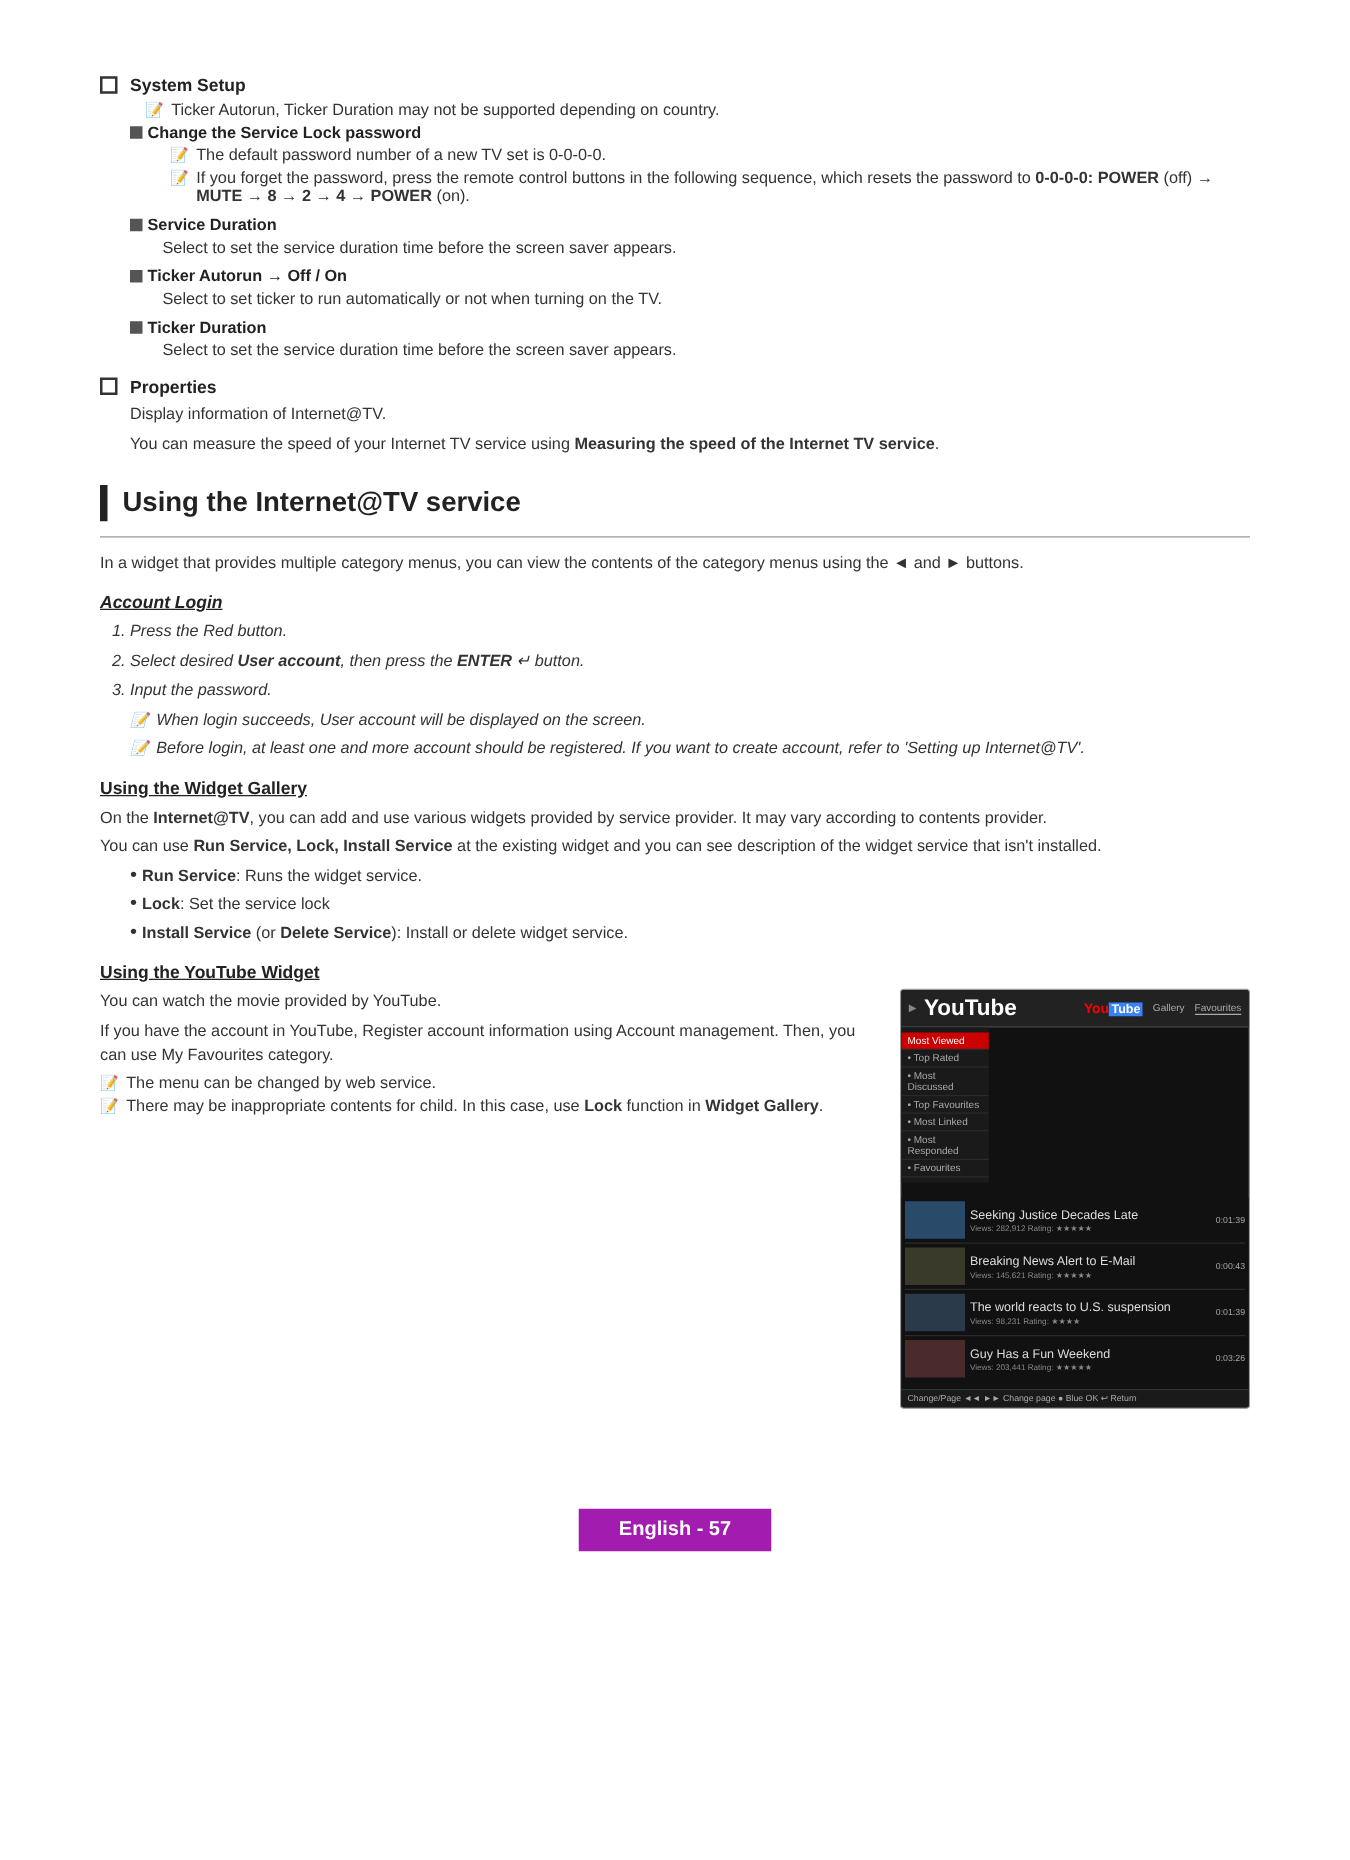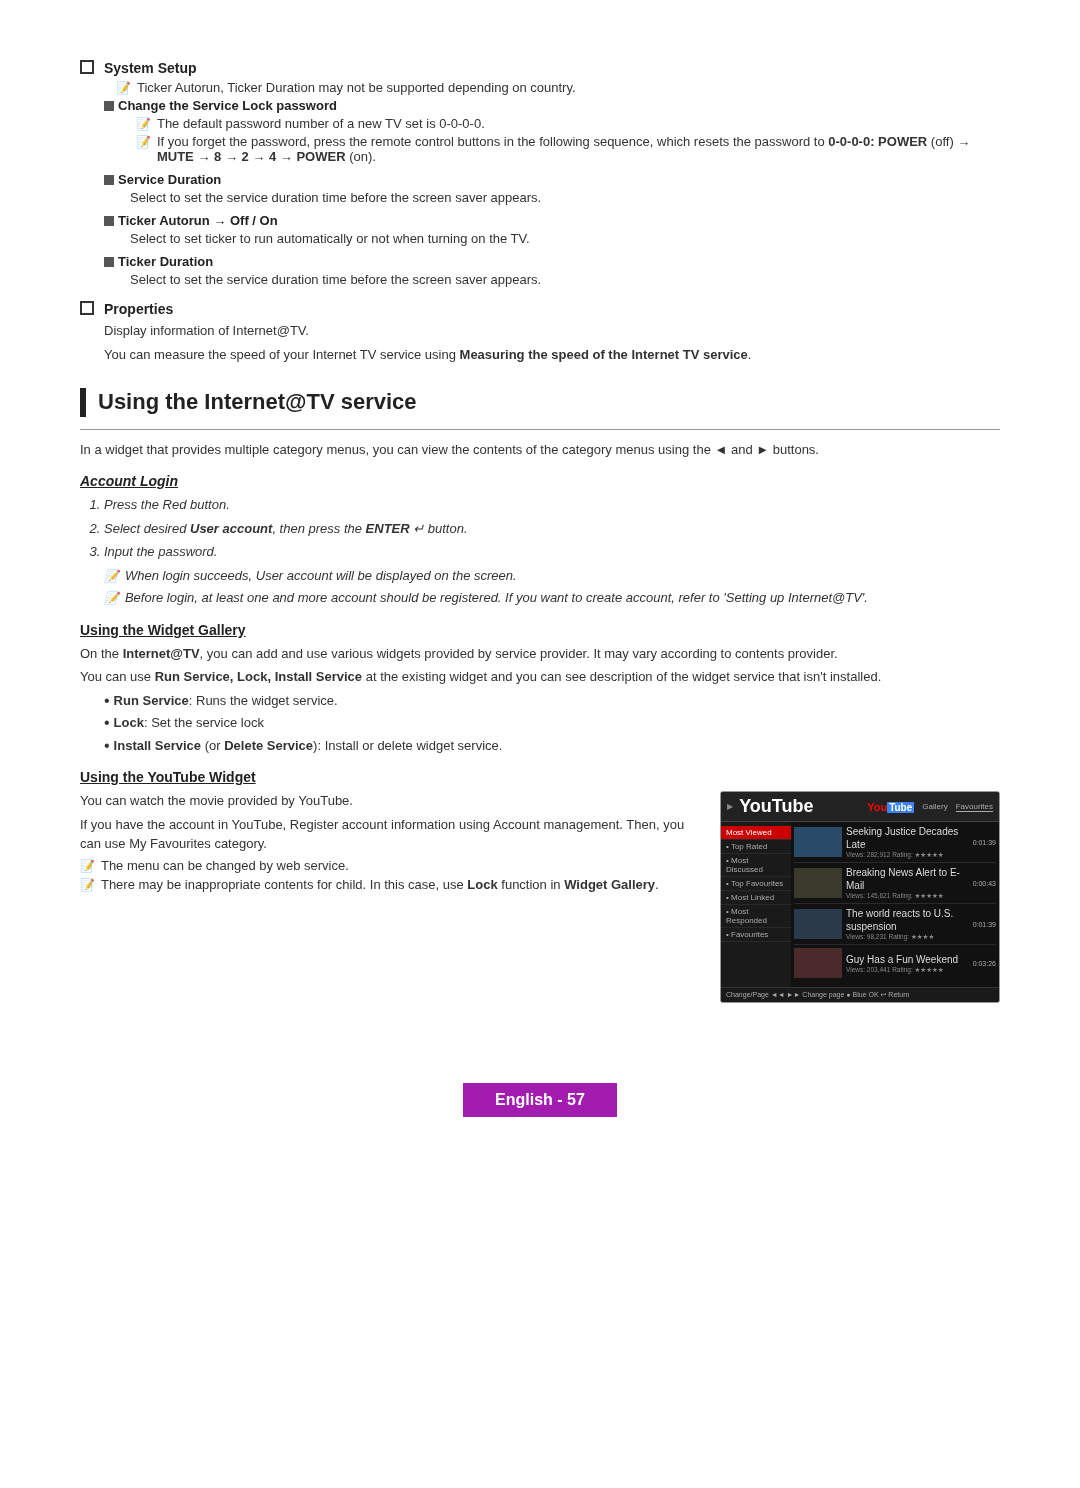--- a/index.html
+++ b/index.html
@@ -10,20 +10,21 @@
       background: #fff;
       width: 1080px;
       min-height: 1488px;
       padding: 60px 80px 60px 80px;
     }
     .section-title {
       font-size: 14px;
       font-weight: bold;
       margin-bottom: 4px;
       display: flex;
+      align-items: center;
       gap: 6px;
     }
     .checkbox-icon {
       display: inline-block;
       width: 14px;
       height: 14px;
       border: 2px solid #333;
       flex-shrink: 0;
       margin-right: 4px;
     }
@@ -150,21 +151,22 @@
       font-weight: bold;
       color: #fff;
     }
     .yt-logo {
       color: #f00;
       font-weight: bold;
       font-size: 11px;
     }
     .yt-body {
       display: flex;
-      gap: 0;
+      gap: 12px;
+      flex-direction: column;
     }
     .yt-sidebar {
       width: 70px;
       background: #1a1a1a;
       padding: 4px 0;
     }
     .yt-sidebar-item {
       padding: 2px 5px;
       font-size: 8px;
       color: #aaa;

